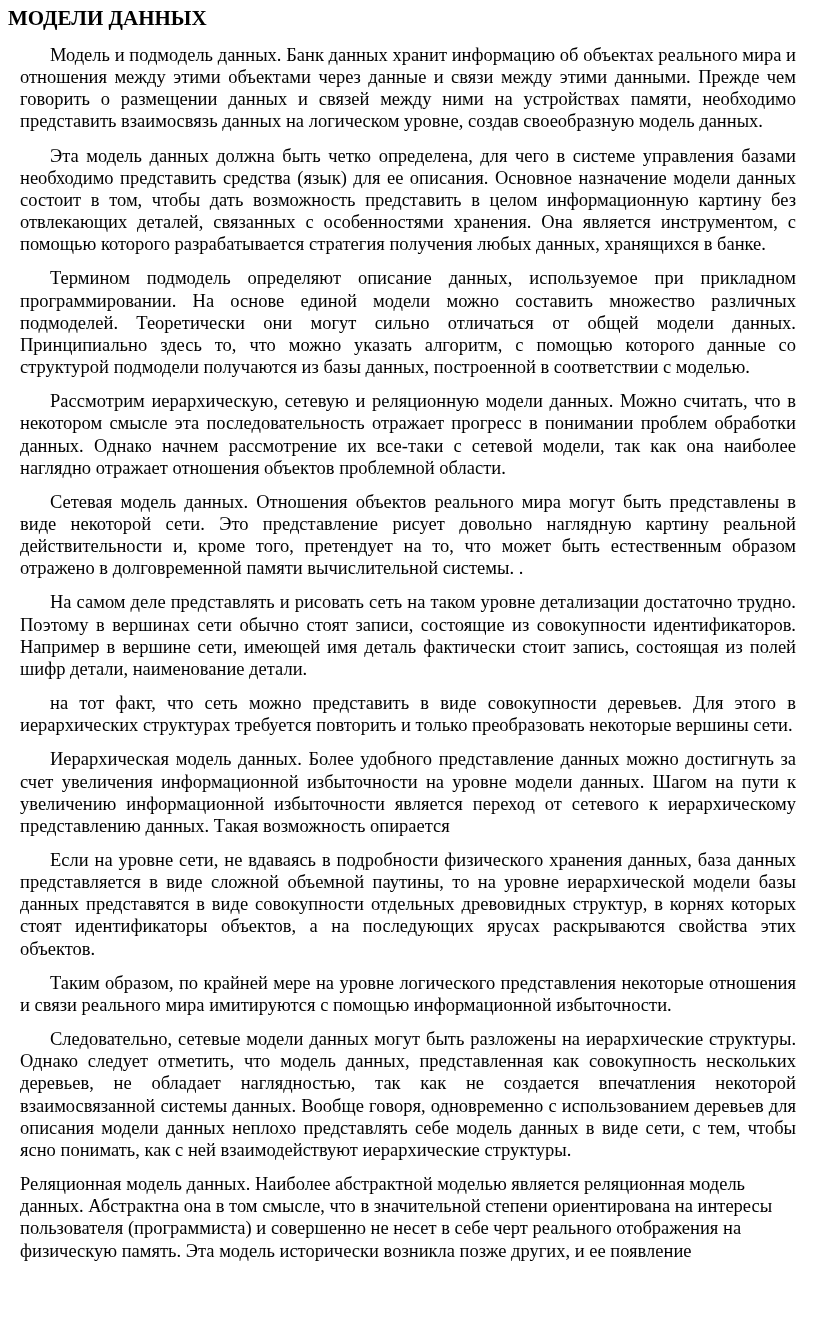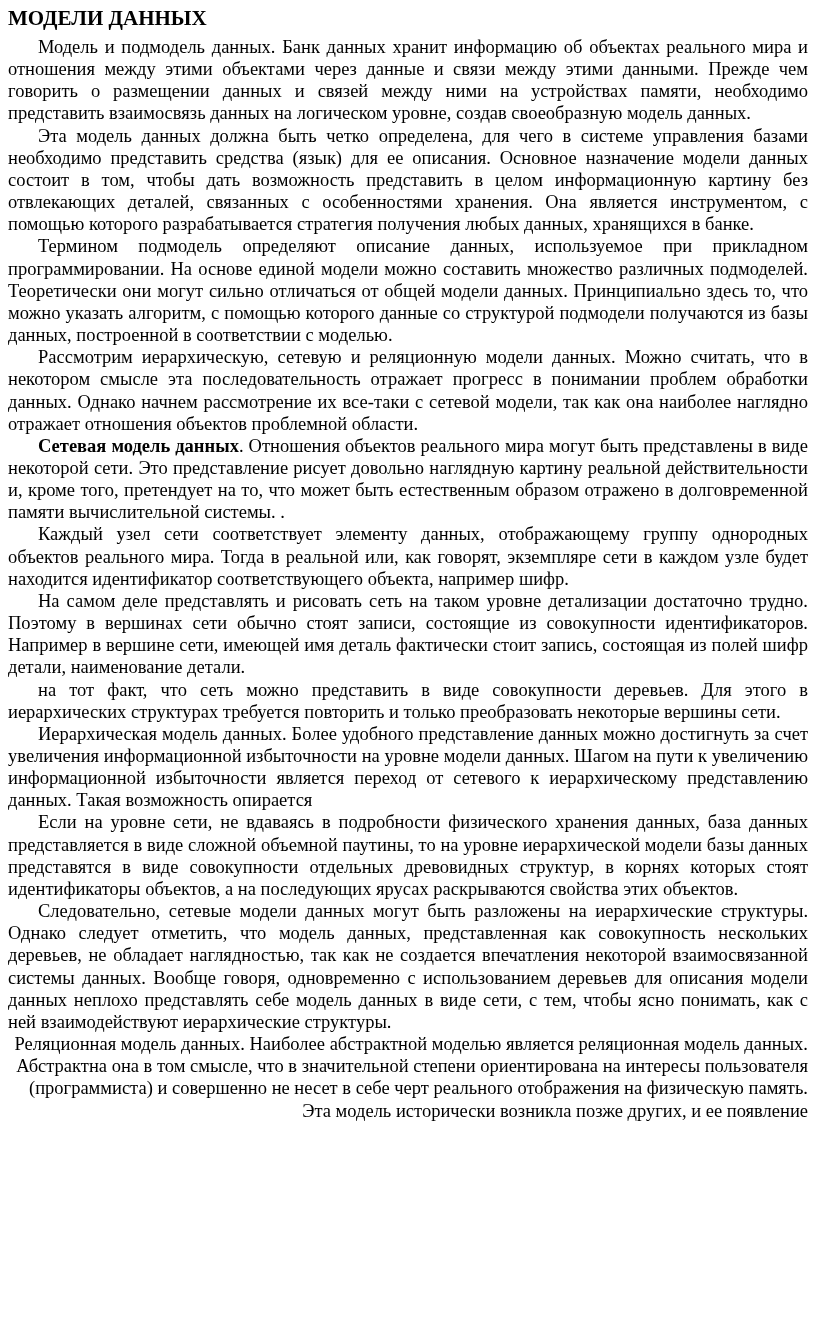--- a/index.html
+++ b/index.html
@@ -20,45 +20,45 @@
     line-height: 22.15px;
   }
   .doc-title {
     font-family: "Liberation Serif", serif;
     font-size: 21px;
     line-height: 27px;
     font-weight: bold;
     margin: 0 0 4px 0;
   }
   .para {
-    margin: 0;
+    margin: 12px;
     text-align: justify;
     text-indent: 30px;
   }
   .para.flush {
     text-indent: 0;
-    text-align: right;
+    text-align: left;
   }
   .lead-bold {
-    font-weight: bold;
+    font-weight: normal;
   }
 </style>
 </head>
 <body>
 
 <div class="page">
   <h1 class="doc-title">МОДЕЛИ ДАННЫХ</h1>
 
   <p class="para">Модель и подмодель данных. Банк данных хранит информацию об объектах реального мира и отношения между этими объектами через данные и связи между этими данными. Прежде чем говорить о размещении данных и связей между ними на устройствах памяти, необходимо представить взаимосвязь данных на логическом уровне, создав своеобразную модель данных.</p>
   <p class="para">Эта модель данных должна быть четко определена, для чего в системе управления базами необходимо представить средства (язык) для ее описания. Основное назначение модели данных состоит в том, чтобы дать возможность представить в целом информационную картину без отвлекающих деталей, связанных с особенностями хранения. Она является инструментом, с помощью которого разрабатывается стратегия получения любых данных, хранящихся в банке.</p>
   <p class="para">Термином подмодель определяют описание данных, используемое при прикладном программировании. На основе единой модели можно составить множество различных подмоделей. Теоретически они могут сильно отличаться от общей модели данных. Принципиально здесь то, что можно указать алгоритм, с помощью которого данные со структурой подмодели получаются из базы данных, построенной в соответствии с моделью.</p>
   <p class="para">Рассмотрим иерархическую, сетевую и реляционную модели данных. Можно считать, что в некотором смысле эта последовательность отражает прогресс в понимании проблем обработки данных. Однако начнем рассмотрение их все-таки с сетевой модели, так как она наиболее наглядно отражает отношения объектов проблемной области.</p>
 
   <p class="para"><span class="lead-bold">Сетевая модель данных</span><span>. Отношения объектов реального мира могут быть представлены в виде некоторой сети. Это представление рисует довольно наглядную картину реальной действительности и, кроме того, претендует на то, что может быть естественным образом отражено в долговременной памяти вычислительной системы. .</span></p>
 
-  <p class="para">Каждый узел сети соответствует элементу данных, отображающему группу однородных объектов реального мира. Тогда в реальной или, как говорят, экземпляре сети в каждом узле будет находится идентификатор соответствующего объекта, например шифр.</p>
   <p class="para">На самом деле представлять и рисовать сеть на таком уровне детализации достаточно трудно. Поэтому в вершинах сети обычно стоят записи, состоящие из совокупности идентификаторов. Например в вершине сети, имеющей имя деталь фактически стоит запись, состоящая из полей шифр детали, наименование детали.</p>
   <p class="para">на тот факт, что сеть можно представить в виде совокупности деревьев. Для этого в иерархических структурах требуется повторить и только преобразовать некоторые вершины сети.</p>
   <p class="para">Иерархическая модель данных. Более удобного представление данных можно достигнуть за счет увеличения информационной избыточности на уровне модели данных. Шагом на пути к увеличению информационной избыточности является переход от сетевого к иерархическому представлению данных. Такая возможность опирается</p>
   <p class="para">Если на уровне сети, не вдаваясь в подробности физического хранения данных, база данных представляется в виде сложной объемной паутины, то на уровне иерархической модели базы данных представятся в виде совокупности отдельных древовидных структур, в корнях которых стоят идентификаторы объектов, а на последующих ярусах раскрываются свойства этих объектов.</p>
+  <p class="para">Таким образом, по крайней мере на уровне логического представления некоторые отношения и связи реального мира имитируются с помощью информационной избыточности.</p>
   <p class="para">Следовательно, сетевые модели данных могут быть разложены на иерархические структуры. Однако следует отметить, что модель данных, представленная как совокупность нескольких деревьев, не обладает наглядностью, так как не создается впечатления некоторой взаимосвязанной системы данных. Вообще говоря, одновременно с использованием деревьев для описания модели данных неплохо представлять себе модель данных в виде сети, с тем, чтобы ясно понимать, как с ней взаимодействуют иерархические структуры.</p>
   <p class="para flush">Реляционная модель данных. Наиболее абстрактной моделью является реляционная модель данных. Абстрактна она в том смысле, что в значительной степени ориентирована на интересы пользователя (программиста) и совершенно не несет в себе черт реального отображения на физическую память. Эта модель исторически возникла позже других, и ее появление</p>
 </div>
 
 </body></html>

